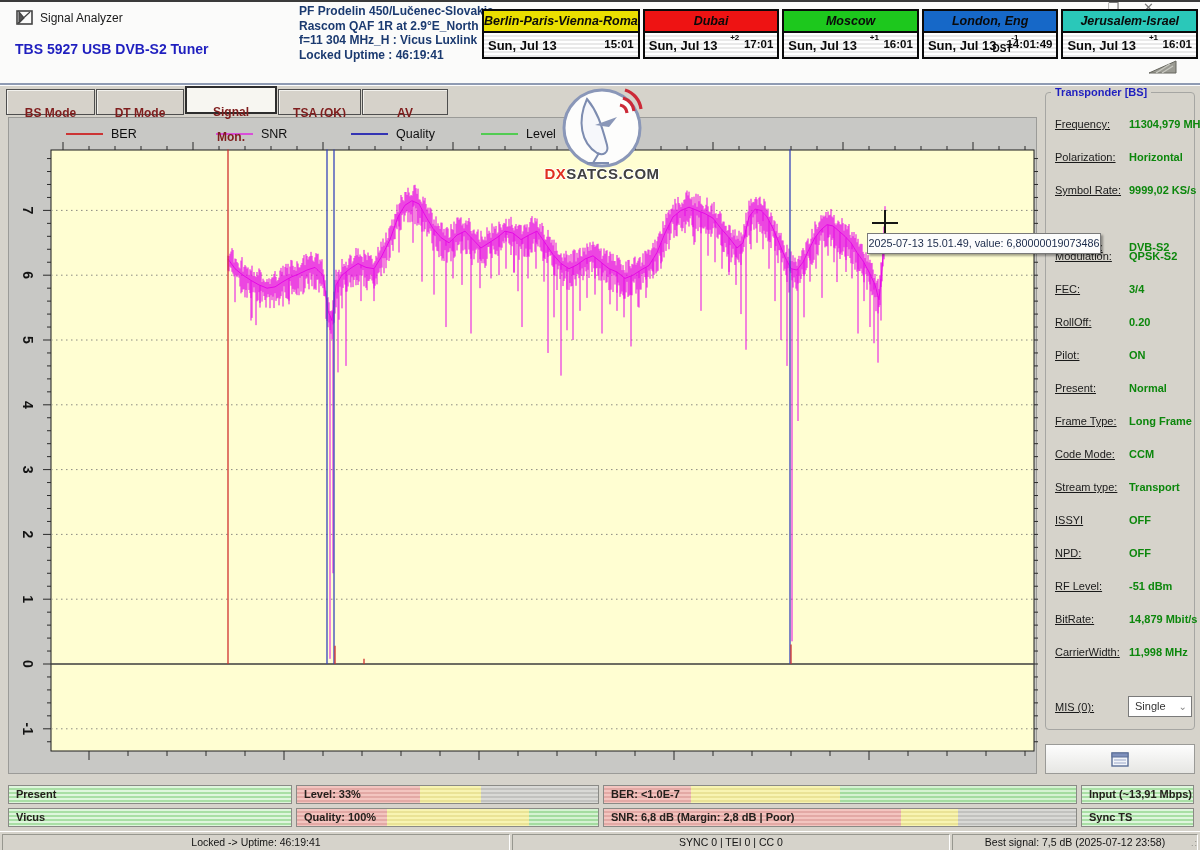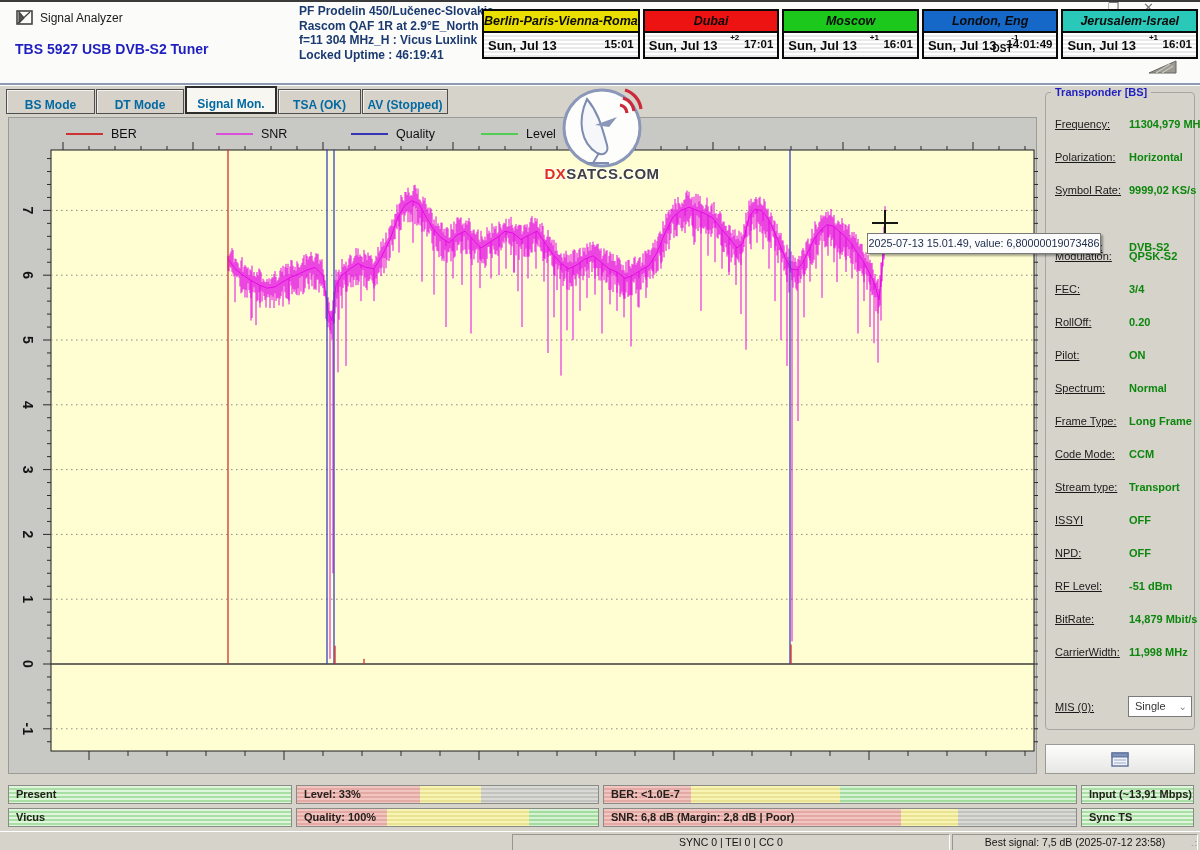--- a/index.html
+++ b/index.html
@@ -20,22 +20,22 @@
               text-align:center;line-height:20px;border-bottom:2px solid #0a0a0a;white-space:nowrap;overflow:hidden;}
   .clock-body{position:relative;flex:1;background:repeating-linear-gradient(180deg,#ffffff 0 2px,#e9e9e9 2px 4px);}
   .clock-date{position:absolute;left:4px;top:5px;font-size:13px;font-weight:bold;color:#0a0a0a;white-space:nowrap;}
   .clock-off{position:absolute;right:38px;top:0px;font-size:8px;font-weight:bold;color:#0a0a0a;}
   .clock-dst{position:absolute;right:44px;top:10px;font-size:10px;font-weight:bold;color:#0a0a0a;}
   .clock-time{position:absolute;right:4px;top:5px;font-size:11.5px;font-weight:bold;color:#0a0a0a;}
   .clock-grip{position:absolute;left:1148px;top:58px;z-index:1;}
   
   .sep{position:absolute;left:0;top:81px;width:1200px;height:2px;background:#8f9bb3;border-bottom:1px solid #fdfdfd;}
   .tab{position:absolute;top:87px;height:25px;background:#d6d2ca;border:1px solid #4e4e4e;
-       box-shadow:inset 1px 1px 0 #f2f1ed;font-size:12px;font-weight:600;color:#0369a1;
-       text-align:center;line-height:23px;cursor:pointer;padding:4px;}
+       box-shadow:inset 1px 1px 0 #f2f1ed;font-size:12px;font-weight:600;color:#7f1d1d;
+       text-align:center;line-height:23px;cursor:pointer;padding:12px;}
   .tab.active{top:84px;height:28px;background:#f7f6f1;border:2px solid #2d2d2d;line-height:25px;z-index:2;box-shadow:none;}
   
   .chart{position:absolute;left:8px;top:115px;width:1029px;height:657px;background:#c8c8c5;
          border:1px solid #9b9b98;box-sizing:border-box;}
   .legend-item{position:absolute;top:7px;height:18px;display:flex;align-items:center;gap:8px;}
   .legend-line{width:37px;height:2px;}
   .legend-label{font-size:12.5px;color:#0f0f0f;}
   .plot-svg{position:absolute;left:0;top:0;}
   
   .watermark{position:absolute;left:543px;top:85px;width:118px;height:100px;z-index:30;text-align:center;}
@@ -1142,21 +1142,21 @@
       </div>
       <div class="tp-row" style="top: 223px;">
         <span class="tp-label">RollOff:</span>
         <span class="tp-value">0.20</span>
       </div>
       <div class="tp-row" style="top: 256px;">
         <span class="tp-label">Pilot:</span>
         <span class="tp-value">ON</span>
       </div>
       <div class="tp-row" style="top: 289px;">
-        <span class="tp-label">Spectrum:</span>
+        <span class="tp-label">Present:</span>
         <span class="tp-value">Normal</span>
       </div>
       <div class="tp-row" style="top: 322px;">
         <span class="tp-label">Frame Type:</span>
         <span class="tp-value">Long Frame</span>
       </div>
       <div class="tp-row" style="top: 355px;">
         <span class="tp-label">Code Mode:</span>
         <span class="tp-value">CCM</span>
       </div>
@@ -1233,18 +1233,19 @@
         <div class="seg seg-yellow" style="left: 297.36px; width: 57.14px;"></div>
         <div class="seg seg-gray" style="left: 354px; width: 118.5px;"></div>
         <span class="lbl">SNR: 6,8 dB (Margin: 2,8 dB | Poor)</span>
       </div>
       <div class="sbar fill-green" style="left: 1081px; width: 111px; top: 806px;">
         <span class="lbl">Sync TS</span>
       </div>
     </div>
 
   <div class="statusbar">
+    <div class="status-cell" style="left:2px;width:506px;">Locked -&gt; Uptime: 46:19:41</div>
     <div class="status-cell" style="left:512px;width:436px;">SYNC 0 | TEI 0 | CC 0</div>
     <div class="status-cell" style="left:952px;width:244px;">Best signal: 7,5 dB (2025-07-12 23:58)</div>
     <span class="grip">.:</span>
   </div>
 
 </div>
 
 </body></html>

